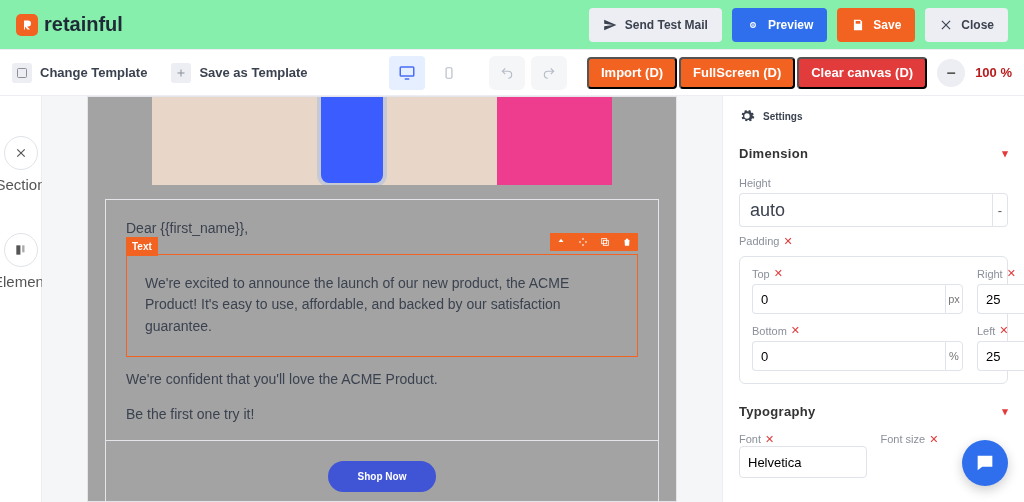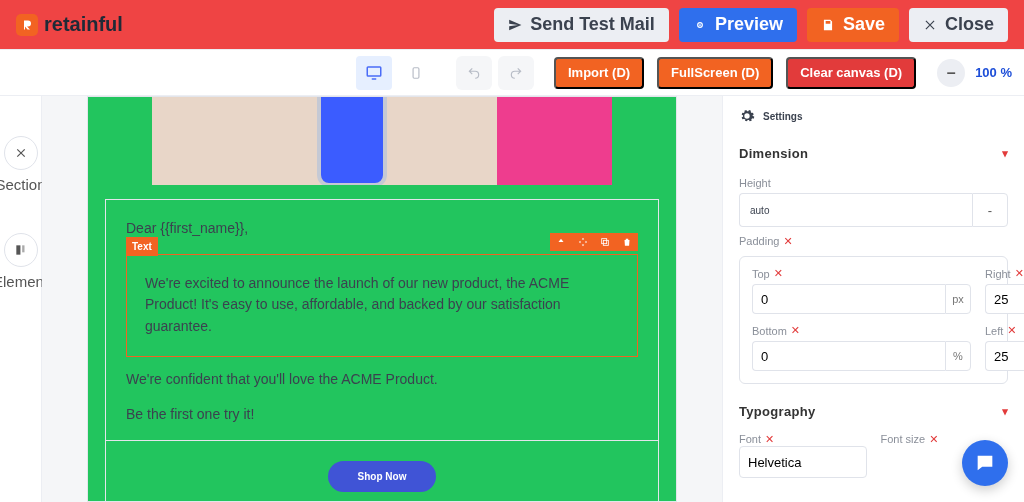--- a/index.html
+++ b/index.html
@@ -1,54 +1,54 @@
 <!DOCTYPE html>
 <html><head>
 <meta charset="utf-8">
 <style>
   * { box-sizing: border-box; margin: 0; padding: 0; font-family: -apple-system, BlinkMacSystemFont, "Segoe UI", Helvetica, Arial, sans-serif; }
   body { width: 1024px; height: 502px; overflow: hidden; background: #fff; position: relative; }
 
   
-  .header { height: 50px; display: flex; align-items: center; justify-content: space-between; padding: 0 16px; background: #ef4444; border-bottom: 1px solid #eceef3; }
+  .header { height: 50px; display: flex; align-items: center; justify-content: space-between; padding: 0 16px; background: #86efac; border-bottom: 1px solid #eceef3; }
   .brand { display: flex; align-items: center; gap: 6px; font-weight: 700; font-size: 20px; color: #1f2a37; }
   .brand-mark { width: 22px; height: 22px; background: #f26322; border-radius: 5px; display: flex; align-items: center; justify-content: center; }
   .brand-mark svg { width: 12px; height: 12px; fill: #fff; }
   .header-actions { display: flex; gap: 10px; }
-  .btn { display: inline-flex; align-items: center; gap: 8px; height: 34px; padding: 7px 14px; border-radius: 4px; font-size: 18px; font-weight: 600; border: none; cursor: pointer; }
+  .btn { display: inline-flex; align-items: center; gap: 8px; height: 34px; padding: 7px 14px; border-radius: 4px; font-size: 12px; font-weight: 600; border: none; cursor: pointer; }
   .btn-muted { background: #eceef3; color: #3b424f; }
   .btn-primary { background: #2f6fed; color: #fff; }
   .btn-orange { background: #f26322; color: #fff; }
   .icon-sm { width: 14px; height: 14px; display:inline-block; }
 
   
   .toolbar { height: 46px; display:flex; align-items:center; padding: 0 12px; gap: 10px; border-bottom:1px solid #eceef3; background:#fff; }
   .toolbar-left { display:flex; align-items:center; gap: 24px; }
   .tl-item { display:flex; align-items:center; gap:8px; font-size:13px; color:#3b424f; cursor:pointer; font-weight:600; }
   .tl-icon { width:20px; height:20px; background:#eceef3; border-radius:3px; display:flex;align-items:center;justify-content:center; }
   .toolbar-center { display:flex; align-items:center; gap:6px; margin-left:auto; }
   .device-btn { width:36px; height:34px; border-radius:4px; background:#fff; display:flex;align-items:center;justify-content:center; cursor:pointer; }
   .device-btn.active { background:#e6efff; }
   .ur-btn { width:36px; height:34px; border-radius:6px; background:#f5f6f8; display:flex;align-items:center;justify-content:center; cursor:pointer; }
-  .toolbar-right { display:flex; align-items:center; gap:13px; margin-left:10px; }
+  .toolbar-right { display:flex; align-items:center; gap:2px; margin-left:10px; }
   .btn-orange-soft { background:#f26322; color:#fff; height:32px; padding:0 12px; border-radius:4px; font-size:13px; font-weight:600; display:inline-flex; align-items:center; }
   .btn-red { background:#e23b3b; color:#fff; height:32px; padding:0 12px; border-radius:4px; font-size:13px; font-weight:600; display:inline-flex; align-items:center; }
   .zoom { display:flex; align-items:center; gap:10px; margin-left:8px; }
   .zoom-minus { width:28px;height:28px;border-radius:50%; background:#eceef3; display:flex;align-items:center;justify-content:center; cursor:pointer; font-weight:700; color:#555; }
-  .zoom-val { font-size:13px; font-weight:600; color:#1d4ed8; }
+  .zoom-val { font-size:13px; font-weight:600; color:#b91c1c; }
 
   
   .main { display:flex; height:calc(100% - 96px); }
   .sidebar-left { width:42px; background:#fff; border-right:1px solid #eceef3; display:flex; flex-direction:column; align-items:center; padding-top:40px; gap:40px; }
   .sl-item { display:flex; flex-direction:column; align-items:center; gap:6px; font-size:15px; color:#555; cursor:pointer; }
   .sl-icon { width:34px; height:34px; border-radius:50%; border:1px solid #e0e3ea; display:flex;align-items:center;justify-content:center; background:#fff; }
 
   .canvas-wrap { flex:1; background:#fff; position:relative; display:flex; justify-content:center; overflow:hidden; }
   .canvas-bg { position:absolute; inset:0; background:#f5f6f8; }
-  .canvas { position:relative; width:590px; background:#22c55e; border:1px solid #e3e5eb; margin-top:0; }
+  .canvas { position:relative; width:590px; background:#a3a3a3; border:1px solid #e3e5eb; margin-top:0; }
 
   .hero { width:460px; height:88px; margin: 0 auto; background:#e8d6c8; position:relative; overflow:hidden; }
   .hero .phone { position:absolute; left:165px; top:-40px; width:70px; height:130px; border-radius:12px; background:#3b5cff; border:4px solid #c5c9d4; }
   .hero .pinkbox { position:absolute; right:-35px; top:-10px; width:150px; height:110px; background:#ee3d8e; }
 
   .text-section { margin:14px 17px 0; border:1px solid #e3e5eb; padding:18px 20px 14px; font-size:14px; color:#3b424f; line-height:1.55; position:relative; }
   .text-section p { margin-bottom:14px; }
 
   .selected { border:1.5px solid #f26322; position:relative; padding:18px 18px; margin:8px 0 12px; }
   .sel-label { position:absolute; left:-1px; top:-18px; background:#f26322; color:#fff; font-size:10px; padding:2px 6px; font-weight:600; }
@@ -59,31 +59,31 @@
   .shop-btn { display:inline-block; background:#4054d6; color:#fff; font-size:10px; font-weight:600; padding:10px 30px; border-radius:20px; }
 
   
   .panel { width:302px; border-left:1px solid #eceef3; background:#fff; padding:12px 16px 0; overflow:hidden; font-size:13px; color:#3b424f; }
   .panel-title { display:flex; align-items:center; gap:8px; font-size:10px; font-weight:700; margin-bottom:14px; }
   .section-row { display:flex; align-items:center; justify-content:space-between; padding:8px 0; font-weight:700; letter-spacing:.3px; font-size:13px; color:#333; }
   .chev { color:#e23b3b; font-size:11px; }
   .field-label { font-size:11px; color:#8a8f99; margin-top:8px; }
   .field-label .x { color:#e23b3b; margin-left:4px; font-size:11px; }
   .height-row { display:flex; align-items:center; margin-top:4px; }
-  .height-row input { flex:1; height:34px; border:1px solid #e0e3ea; border-right:none; border-radius:4px 0 0 4px; padding:0 10px; font-size:10px; color:#3b424f; }
+  .height-row input { flex:1; height:34px; border:1px solid #e0e3ea; border-right:none; border-radius:4px 0 0 4px; padding:0 10px; font-size:18px; color:#3b424f; }
   .height-row .unit { width:36px; height:34px; border:1px solid #e0e3ea; border-radius:0 4px 4px 0; display:flex;align-items:center;justify-content:center; color:#555; }
 
   .padding-box { border:1px solid #e0e3ea; border-radius:6px; margin-top:8px; padding:10px 12px 12px; }
   .pad-row { display:flex; gap:14px; }
   .pad-cell { flex:1; }
   .pad-cell .lab { font-size:11px; color:#8a8f99; display:flex; align-items:center; gap:4px; }
   .pad-cell .lab .x { color:#e23b3b; font-size:11px; }
   .pad-input { display:flex; margin-top:4px; }
   .pad-input input { flex:1; min-width:0; height:30px; border:1px solid #e0e3ea; border-right:none; border-radius:4px 0 0 4px; padding:0 8px; font-size:13px; }
-  .pad-input .u { width:26px; height:30px; border:1px solid #e0e3ea; border-radius:0 4px 4px 0; display:flex;align-items:center;justify-content:center; font-size:11px; color:#777; }
+  .pad-input .u { width:18px; height:30px; border:1px solid #e0e3ea; border-radius:0 4px 4px 0; display:flex;align-items:center;justify-content:center; font-size:11px; color:#777; }
 
   .typo-row { display:flex; gap:14px; margin-top:6px; }
   .typo-cell { flex:1; }
   .typo-cell input { width:100%; height:32px; border:1px solid #e0e3ea; border-radius:4px; padding:0 8px; font-size:13px; }
 
   .chat-fab { position:absolute; right:16px; bottom:16px; width:46px; height:46px; border-radius:50%; background:#2f6fed; display:flex;align-items:center;justify-content:center; box-shadow:0 4px 12px rgba(0,0,0,.2); cursor:pointer; }
 </style>
 </head>
 <body>
 
@@ -119,20 +119,38 @@
     <button class="btn btn-muted">
       <svg class="icon-sm" viewBox="0 0 24 24" fill="#3b424f">
           <path d="M5 5l14 14M19 5L5 19" stroke="#3b424f" stroke-width="2"></path>
         </svg>
       <span>Close</span>
     </button>
   </div>
 </div>
 
 <div class="toolbar">
+  <div class="toolbar-left">
+    <div class="tl-item">
+      <span class="tl-icon">
+        <svg width="12" height="12" viewBox="0 0 24 24" fill="#8a8f99">
+            <rect x="3" y="3" width="18" height="18" rx="2" fill="none" stroke="#8a8f99" stroke-width="2"></rect>
+          </svg>
+      </span>
+      <span>Change Template</span>
+    </div>
+    <div class="tl-item">
+      <span class="tl-icon">
+        <svg width="12" height="12" viewBox="0 0 24 24" fill="#8a8f99">
+            <path d="M12 5v14M5 12h14" stroke="#8a8f99" stroke-width="2"></path>
+          </svg>
+      </span>
+      <span>Save as Template</span>
+    </div>
+  </div>
 
   <div class="toolbar-center">
     <div class="device-btn active">
       <svg width="18" height="18" viewBox="0 0 24 24">
           <rect x="3" y="4" width="18" height="12" rx="1" fill="none" stroke="#4a6cf7" stroke-width="2"></rect>
           <path d="M9 20h6" stroke="#4a6cf7" stroke-width="2"></path>
         </svg>
     </div>
     <div class="device-btn">
       <svg width="14" height="18" viewBox="0 0 24 24">

